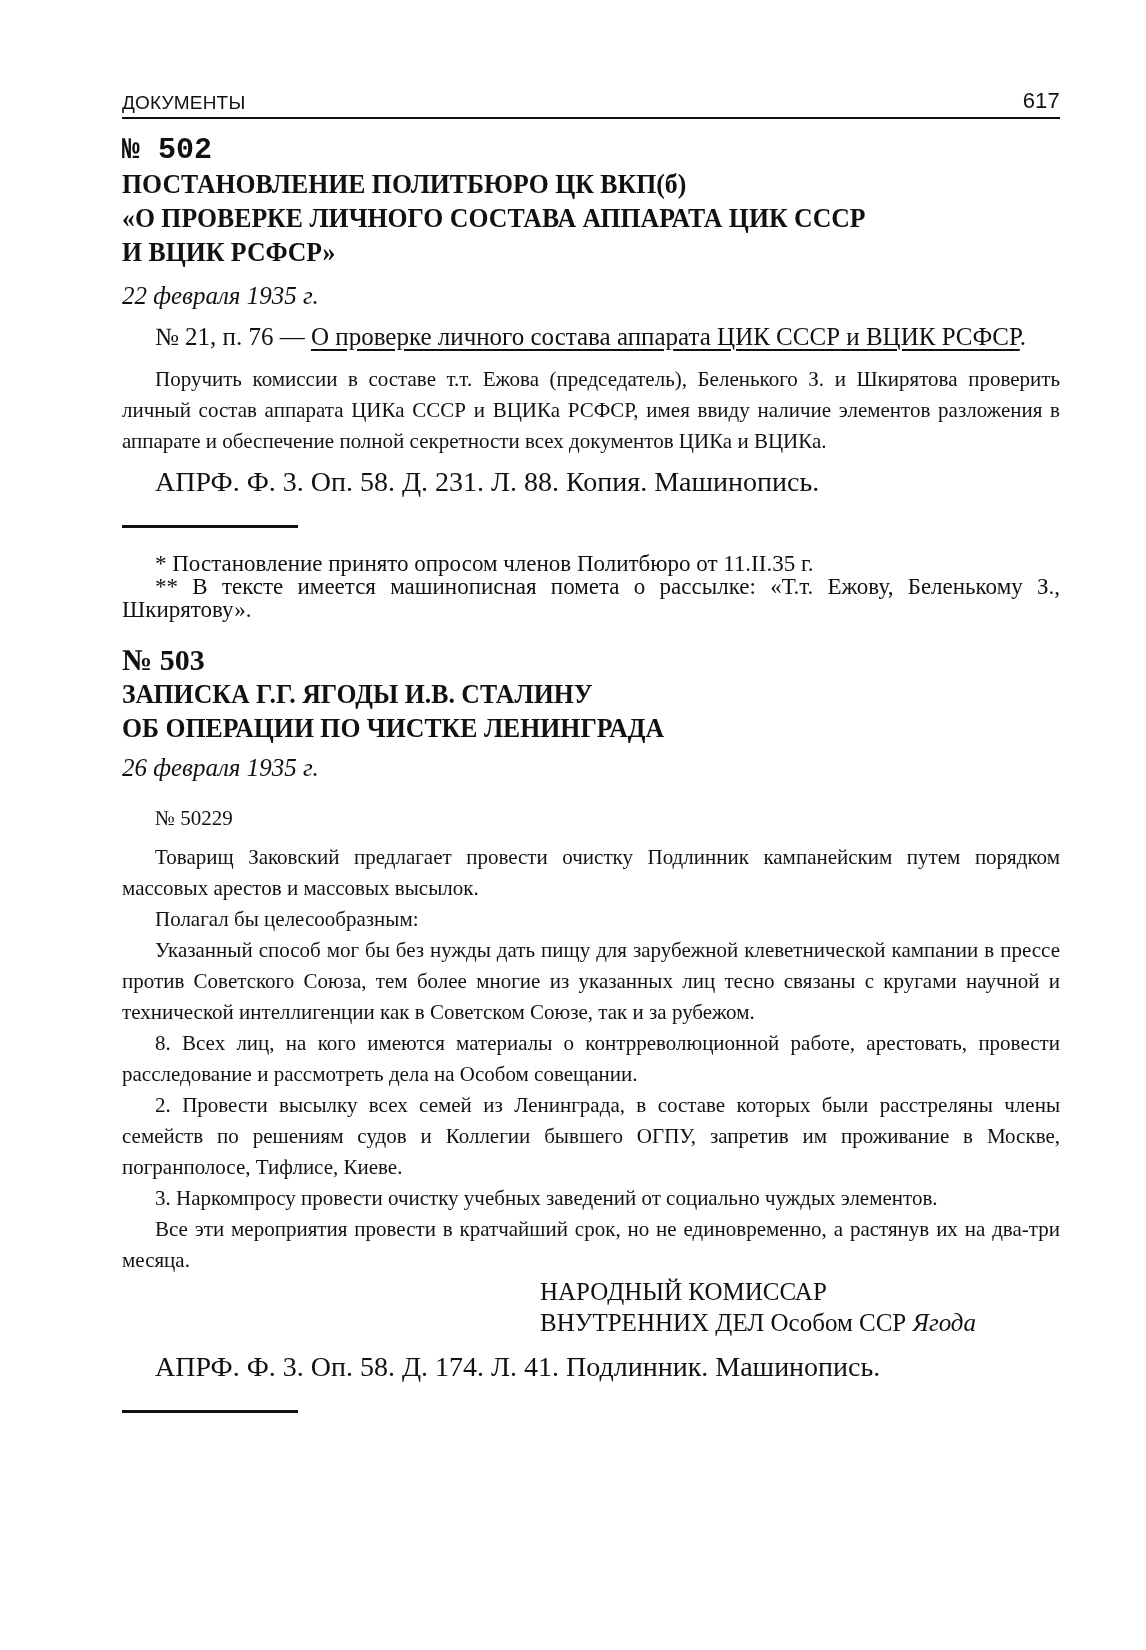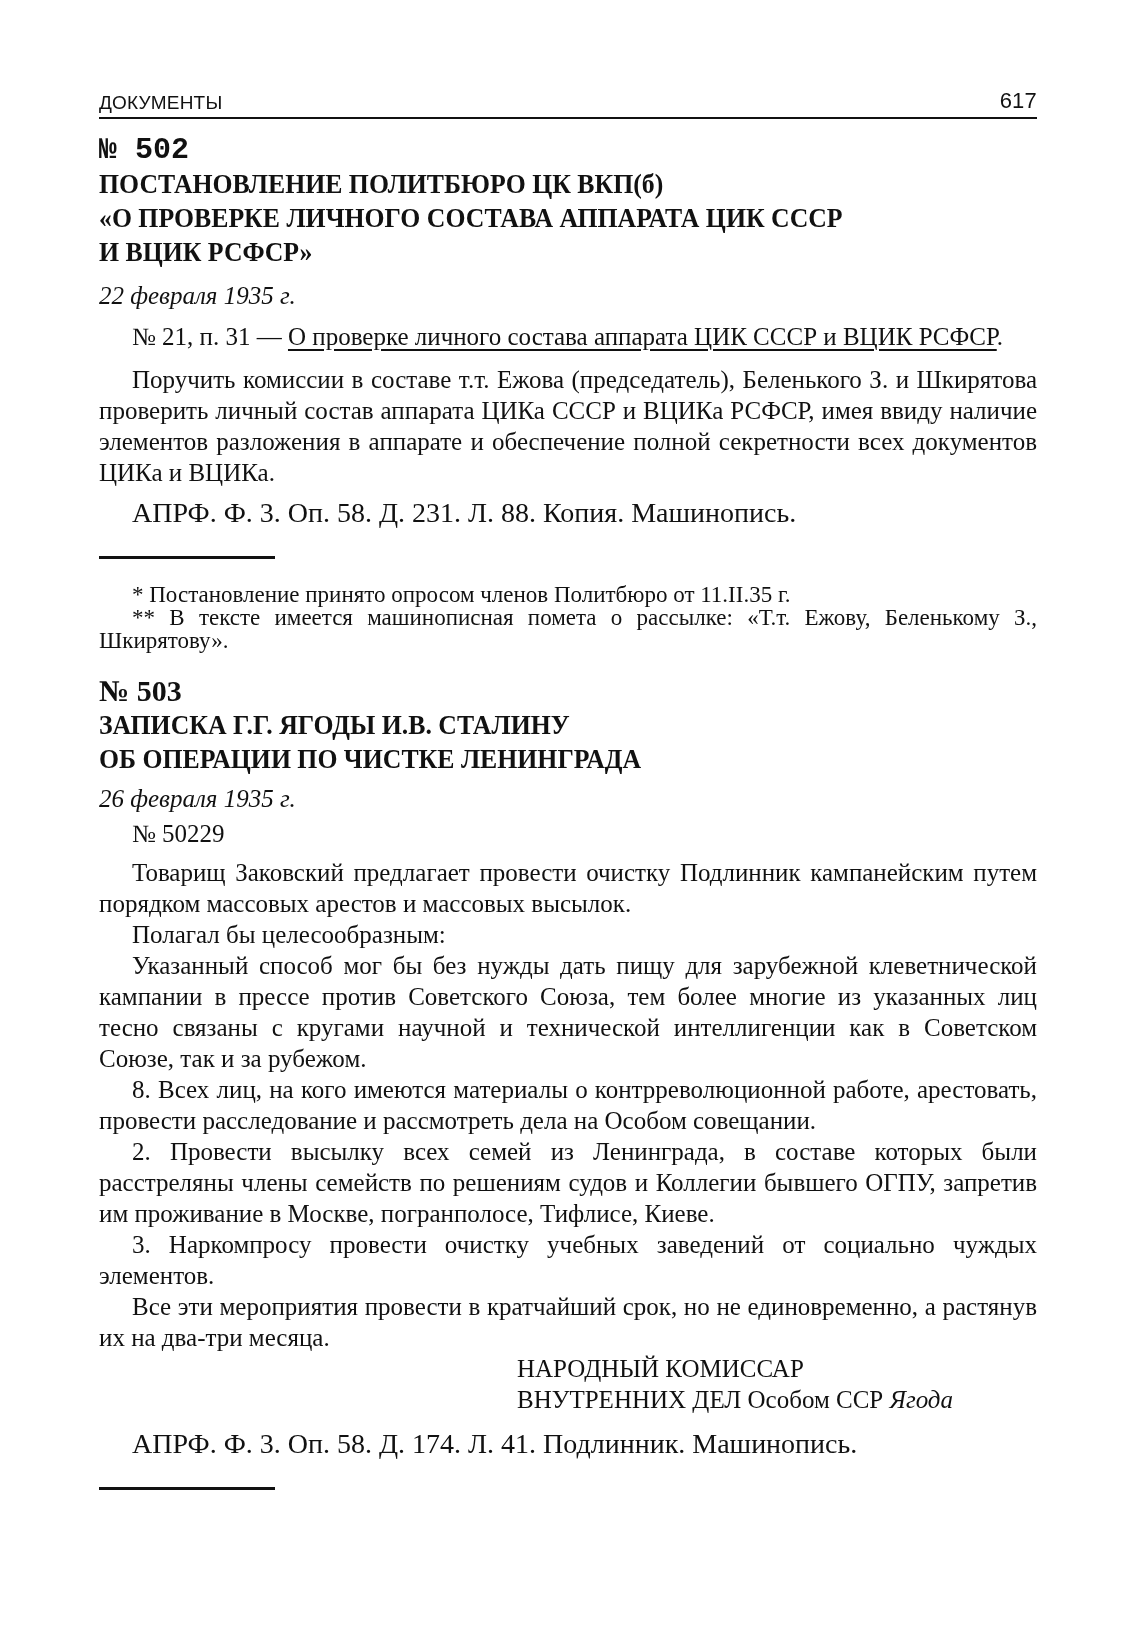--- a/index.html
+++ b/index.html
@@ -1,23 +1,23 @@
 <!DOCTYPE html>
 <html><head>
 <meta charset="utf-8">
 <style>
   html, body { margin: 0; padding: 0; background: #ffffff; }
   body { width: 1146px; height: 1650px; position: relative; overflow: hidden; color: #111; }
-  .page { position: absolute; left: 99px; top: 88px; width: 938px; }
+  .page { position: absolute; left: 122px; top: 88px; width: 938px; }
   .running-head { display: flex; justify-content: space-between; align-items: flex-end; font-family: "Liberation Sans", sans-serif; font-size: 19px; height: 26px; border-bottom: 2px solid #111; padding-bottom: 3px; letter-spacing: 0.2px; }
   .running-head .pagenum { font-size: 22px; }
   .docnum { font-family: "Liberation Serif", serif; font-weight: bold; font-size: 30px; line-height: 34px; margin-top: 6px; }
   .doctitle { font-family: "Liberation Serif", serif; font-weight: bold; font-size: 28px; line-height: 34px; transform: scaleX(0.92); transform-origin: left; white-space: nowrap; }
   .docdate { font-family: "Liberation Serif", serif; font-style: italic; font-size: 25px; line-height: 30px; margin-top: 12px; }
-  .body { font-family: "Liberation Serif", serif; font-size: 25px; line-height: 31px; text-align: justify; }
+  .body { font-family: "Liberation Serif", serif; font-size: 21px; line-height: 31px; text-align: justify; }
   .body p { margin: 0; text-indent: 33px; }
   .ref { font-family: "Liberation Serif", serif; font-size: 25px; line-height: 31px; text-indent: 33px; margin-top: 10px; text-align: justify; }
   .ref .ul { text-decoration: underline; text-decoration-thickness: 2px; text-underline-offset: 4px; }
   .archive { font-family: "Liberation Serif", serif; font-size: 28px; line-height: 26px; padding-left: 33px; margin-top: 12px; }
   .fnrule { width: 176px; height: 0; border-top: 3px solid #111; margin-top: 30px; }
   .footnotes { font-family: "Liberation Serif", serif; font-size: 23px; line-height: 23px; margin-top: 24px; text-align: justify; }
   .footnotes p { margin: 0; text-indent: 33px; }
   .signature { font-family: "Liberation Serif", serif; font-size: 25px; line-height: 31px; margin-left: 418px; }
   .signature .sig-name { font-style: italic; }
 </style>
@@ -30,38 +30,38 @@
     <span>ДОКУМЕНТЫ</span>
     <span class="pagenum">617</span>
   </div>
 
   <section>
     <div class="docnum" style="margin-top:14px;font-family:Liberation Mono, monospace;">№ 502</div>
     <div class="doctitle">ПОСТАНОВЛЕНИЕ ПОЛИТБЮРО ЦК ВКП(б)</div>
     <div class="doctitle">«О ПРОВЕРКЕ ЛИЧНОГО СОСТАВА АППАРАТА ЦИК СССР</div>
     <div class="doctitle">И ВЦИК РСФСР»</div>
     <div class="docdate">22 февраля 1935 г.</div>
-    <div class="ref"><span>№ 21, п. 31 — </span><span class="ul">О проверке личного состава аппарата ЦИК СССР и ВЦИК РСФСР</span><span>.</span></div>
+    <div class="ref"><span>№ 21, п. 76 — </span><span class="ul">О проверке личного состава аппарата ЦИК СССР и ВЦИК РСФСР</span><span>.</span></div>
     <div class="body" style="margin-top:12px;">
       <p>Поручить комиссии в составе т.т. Ежова (председатель), Беленького З. и Шкирятова проверить личный состав аппарата ЦИКа СССР и ВЦИКа РСФСР, имея ввиду наличие элементов разложения в аппарате и обеспечение полной секретности всех документов ЦИКа и ВЦИКа.</p>
     </div>
     <div class="archive">АПРФ. Ф. 3. Оп. 58. Д. 231. Л. 88. Копия. Машинопись.</div>
     <div class="fnrule"></div>
     <div class="footnotes">
       <p>* Постановление принято опросом членов Политбюро от 11.II.35 г.</p>
       <p>** В тексте имеется машинописная помета о рассылке: «Т.т. Ежову, Беленькому З., Шкирятову».</p>
     </div>
   </section>
 
   <section style="margin-top:22px;">
     <div class="docnum">№ 503</div>
     <div class="doctitle">ЗАПИСКА Г.Г. ЯГОДЫ И.В. СТАЛИНУ</div>
     <div class="doctitle">ОБ ОПЕРАЦИИ ПО ЧИСТКЕ ЛЕНИНГРАДА</div>
     <div class="docdate" style="margin-top:8px;">26 февраля 1935 г.</div>
-    <div class="body" style="margin-top:4px;">
+    <div class="body" style="margin-top:20px;">
       <p>№ 50229</p>
       <p style="margin-top:8px;">Товарищ Заковский предлагает провести очистку Подлинник кампанейским путем порядком массовых арестов и массовых высылок.</p>
       <p>Полагал бы целесообразным:</p>
       <p>Указанный способ мог бы без нужды дать пищу для зарубежной клеветнической кампании в прессе против Советского Союза, тем более многие из указанных лиц тесно связаны с кругами научной и технической интеллигенции как в Советском Союзе, так и за рубежом.</p>
       <p>8. Всех лиц, на кого имеются материалы о контрреволюционной работе, арестовать, провести расследование и рассмотреть дела на Особом совещании.</p>
       <p>2. Провести высылку всех семей из Ленинграда, в составе которых были расстреляны члены семейств по решениям судов и Коллегии бывшего ОГПУ, запретив им проживание в Москве, погранполосе, Тифлисе, Киеве.</p>
       <p>3. Наркомпросу провести очистку учебных заведений от социально чуждых элементов.</p>
       <p>Все эти мероприятия провести в кратчайший срок, но не единовременно, а растянув их на два-три месяца.</p>
     </div>
     <div class="signature">

